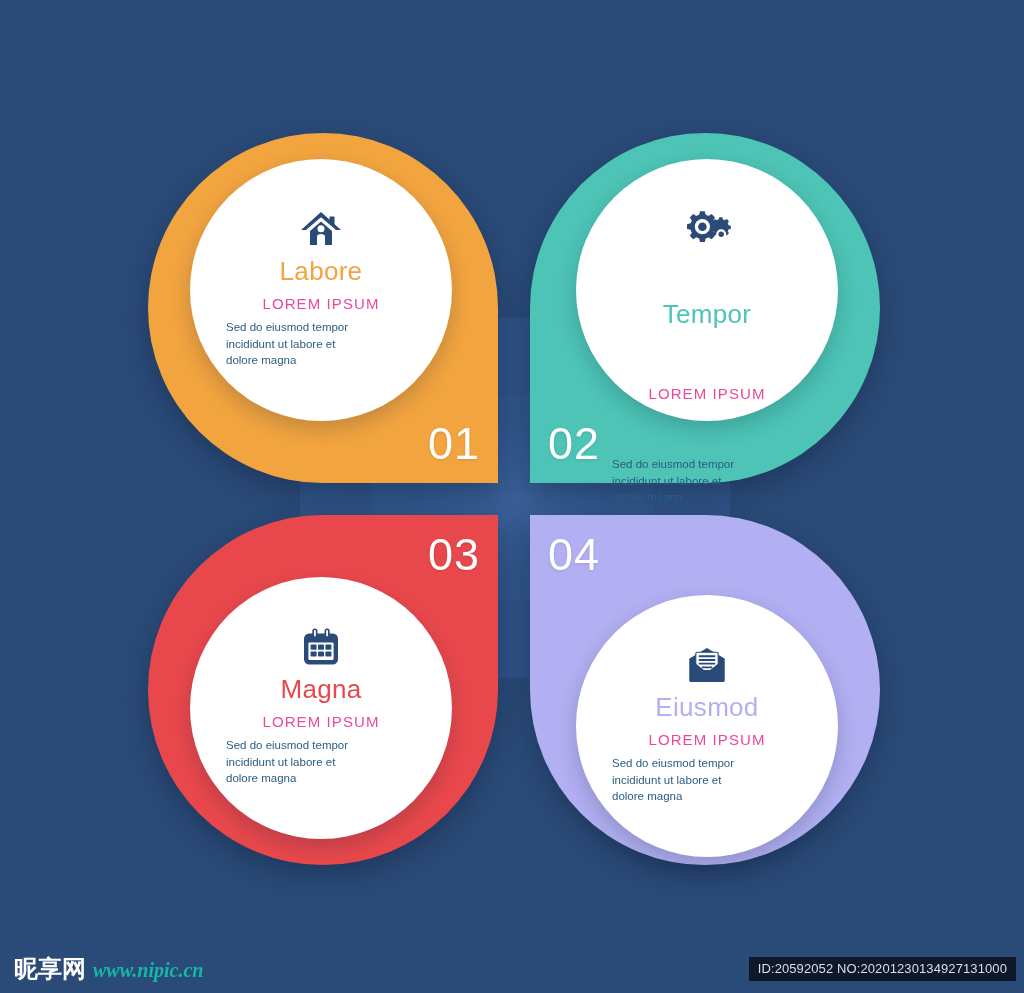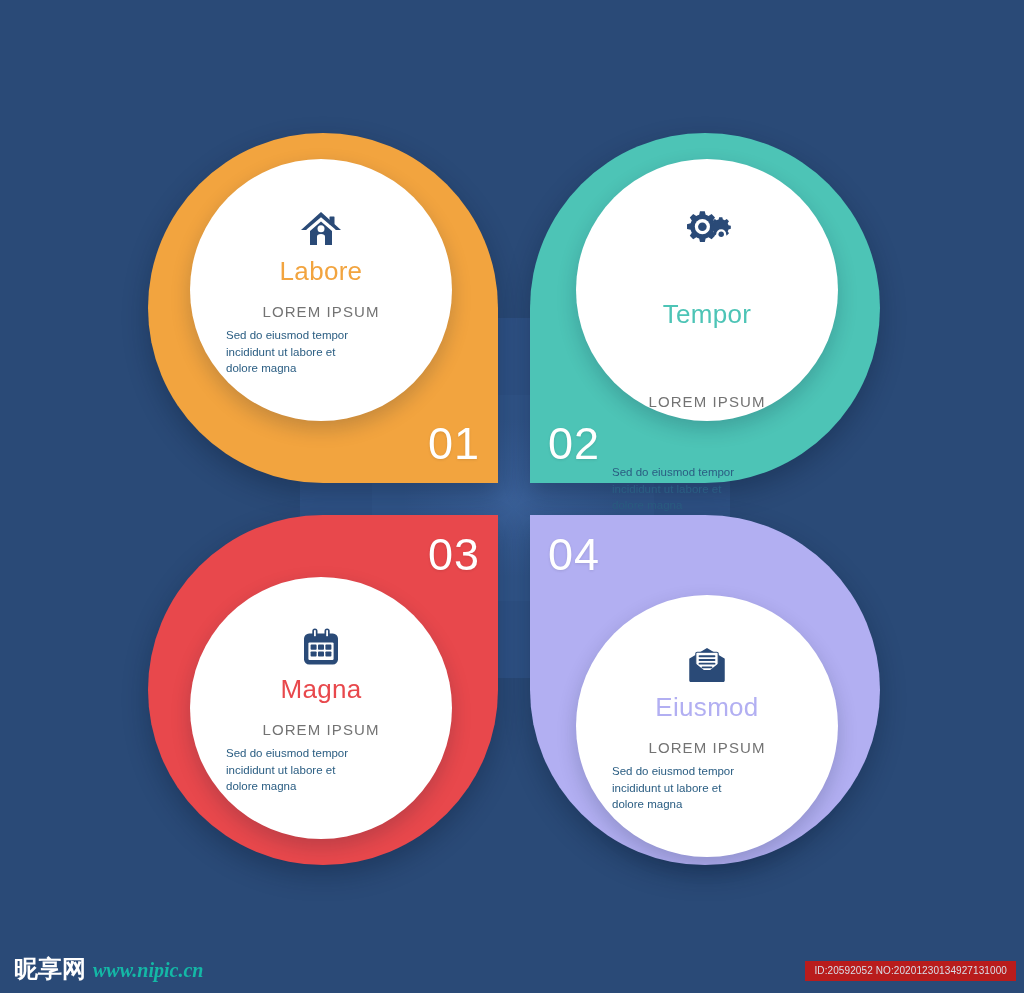--- a/index.html
+++ b/index.html
@@ -74,21 +74,21 @@
   .p4 .disc{left:46px;top:80px;}
 
   .icon-wrap{height:44px;display:flex;align-items:center;justify-content:center;margin-bottom:6px;}
   .icon-wrap svg{display:block;fill:#2a4a77;}
 
   .card-title{
     font-size:26px;font-weight:400;line-height:1.1;margin:0 0 6px 0;
     letter-spacing:.3px;
   }
   .card-sub{
-    font-size:15px;color:#737373;letter-spacing:1.1px;margin:12px 0 7px 0;
+    font-size:15px;color:#ec4899;letter-spacing:1.1px;margin:4px 0 7px 0;
     font-weight:400;line-height:1.1;
   }
   .card-body{
     font-size:11.5px;color:#2a5d82;line-height:1.45;text-align:left;
     width:190px;margin:0;font-weight:400;
   }
 
   
   .footer{position:absolute;left:0;bottom:0;width:1024px;height:56px;}
   .wm-logo{
@@ -100,23 +100,23 @@
     font-size:24px;font-weight:700;color:#ffffff;
     letter-spacing:0px;line-height:1;
   }
   .wm-url{
     font-family:"Liberation Serif", serif;
     font-size:20px;font-style:italic;font-weight:700;color:#14b8a6;
     line-height:1;
   }
   .wm-id{
     position:absolute;right:8px;bottom:12px;
-    background:#b91c1c;
+    background:#0f172a;
     color:#d8dfe9;
-    font-size:10px;
+    font-size:13px;
     padding:4px 9px 5px 9px;
     letter-spacing:.1px;
     font-family:"Liberation Sans", sans-serif;
     white-space:nowrap;
   }
 </style>
 </head>
 <body style="background: rgb(42, 74, 119);">
 
 <div id="stage">

